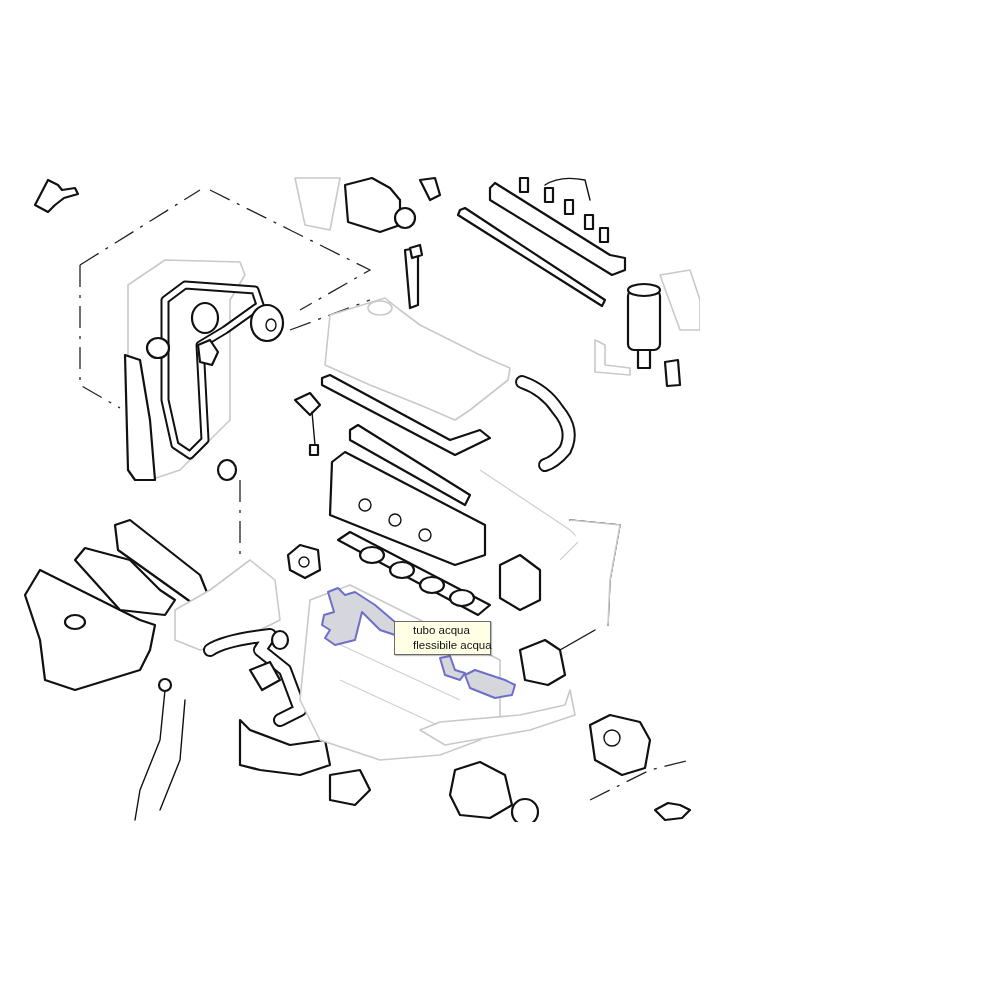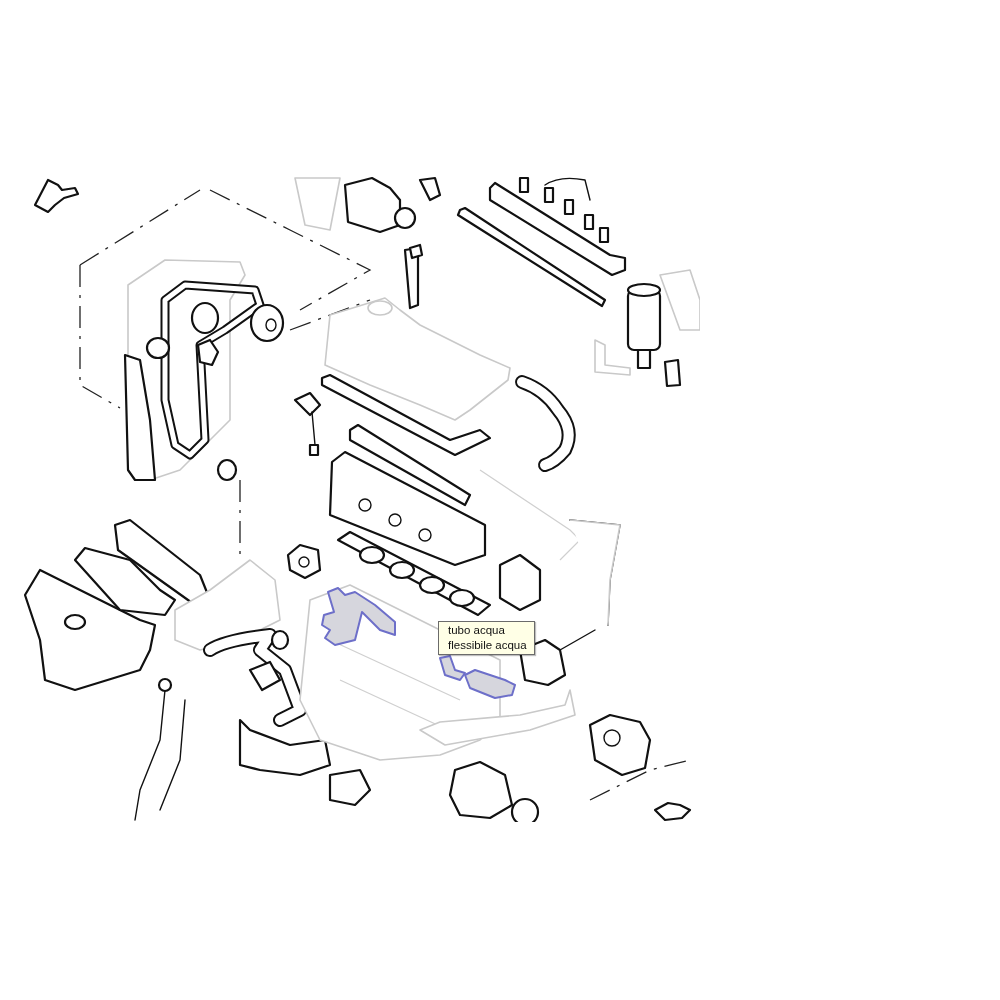--- a/index.html
+++ b/index.html
@@ -8,21 +8,21 @@
   .ink{fill:#fff;stroke:#111;stroke-width:2.2;stroke-linejoin:round;stroke-linecap:round;}
   .ink-thin{fill:none;stroke:#111;stroke-width:1.4;stroke-linejoin:round;stroke-linecap:round;}
   .ghost{fill:#fff;stroke:#c9c9c9;stroke-width:1.6;stroke-linejoin:round;}
   .ghost-thin{fill:none;stroke:#cfcfcf;stroke-width:1.2;}
   .dash{fill:none;stroke:#222;stroke-width:1.3;stroke-dasharray:22 8 3 8;}
   .hl{fill:#d6d6dd;stroke:#6d6fc9;stroke-width:2;stroke-linejoin:round;}
   .belt{fill:none;stroke:#111;stroke-width:9;stroke-linejoin:round;}
   .belt-in{fill:none;stroke:#fff;stroke-width:5;stroke-linejoin:round;}
   .hose{fill:none;stroke:#111;stroke-width:14;stroke-linecap:round;stroke-linejoin:round;}
   .hose-in{fill:none;stroke:#fff;stroke-width:10;stroke-linecap:round;stroke-linejoin:round;}
-  #tooltip{position:absolute;left:394px;top:621px;width:97px;height:34px;background:#ffffe6;border:1px solid #6b6b6b;box-shadow:1px 1px 1px rgba(0,0,0,0.25);padding:1px 9px;box-sizing:border-box;font-size:11.5px;line-height:15px;color:#111;margin-left:44px;}
+  #tooltip{position:absolute;left:394px;top:621px;width:97px;height:34px;background:#ffffe6;border:1px solid #6b6b6b;box-shadow:1px 1px 1px rgba(0,0,0,0.25);padding:1px 18px;box-sizing:border-box;font-size:11.5px;line-height:15px;color:#111;}
   #tooltip div{white-space:nowrap;}
 </style>
 </head>
 <body>
 
 <svg id="diagram" viewBox="0 0 1000 1000" xmlns="http://www.w3.org/2000/svg">
 
   <g>
     <polyline class="dash" points="80,265 200,190"></polyline>
     <polyline class="dash" points="80,265 80,385 120,408"></polyline>

